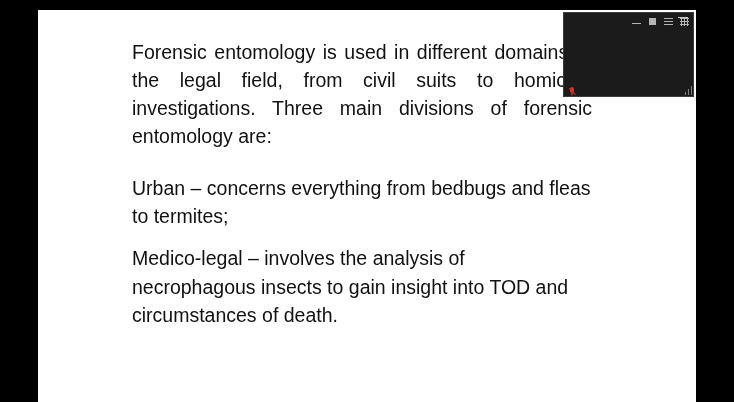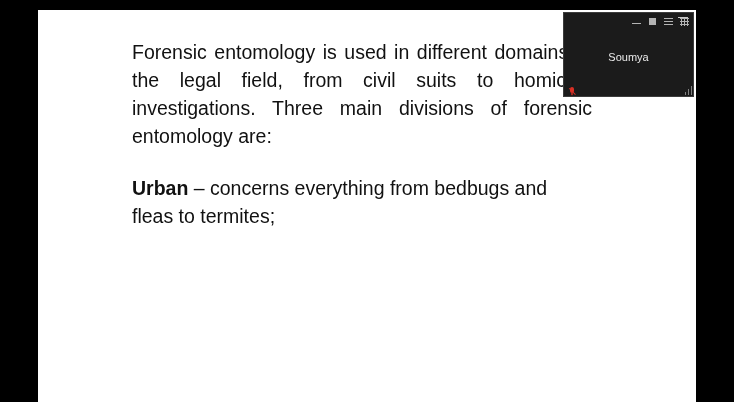--- a/index.html
+++ b/index.html
@@ -42,21 +42,21 @@
   .para-justify {
     text-align: justify;
     text-align-last: left;
     margin: 0 0 24px 0;
   }
   .bullet {
     margin: 0 0 14px 0;
     text-align: left;
   }
   .bullet b {
-    font-weight: 700;
+    font-weight: 400;
     text-align: right;
   }
   
   #participant-tile {
     position: absolute;
     right: 2px;
     top: 2px;
     width: 131px;
     height: 85px;
     background: #1b1b1b;
@@ -164,33 +164,35 @@
 
     <div id="slide-body">
 
       <p class="para-justify">Forensic entomology is used in different domains of the legal field, from civil suits to homicide investigations.   Three main divisions of forensic entomology are:</p>
 
       <p class="bullet">
         <b>Urban</b><span> – concerns everything from bedbugs and fleas to termites;</span>
       </p>
 
 
+      <p class="bullet">
+        <b>Medico-legal</b><span> – involves the analysis of necrophagous insects to gain insight into TOD and circumstances of death.</span>
+      </p>
 
     </div>
 
     <div id="participant-tile">
 
       <div id="tile-controls">
         <span class="tile-btn minimize"></span>
         <span class="tile-btn square"></span>
         <span class="tile-btn list"></span>
         <span class="tile-btn grid"></span>
       </div>
 
-      <div id="tile-name">Soumya</div>
 
       <div id="tile-badge">
         <svg width="8" height="9" viewBox="0 0 8 9">
           <rect x="2" y="0" width="4" height="6" rx="2" fill="#d93025"></rect>
           <rect x="3.3" y="6" width="1.4" height="2.2" fill="#d93025"></rect>
           <rect x="0" y="3.6" width="9" height="1" fill="#d93025" transform="rotate(45 4 4)"></rect>
         </svg>
       </div>
 
       <div id="tile-resize"></div>

